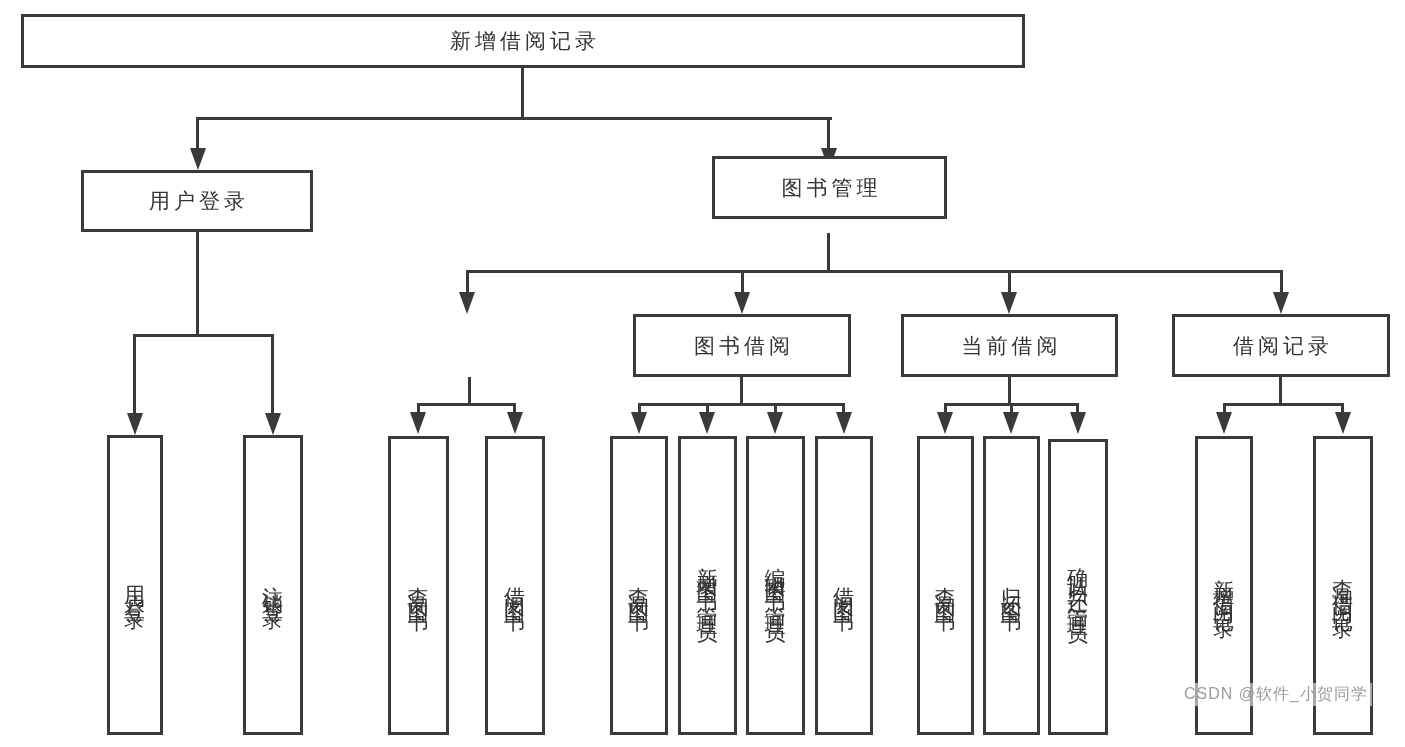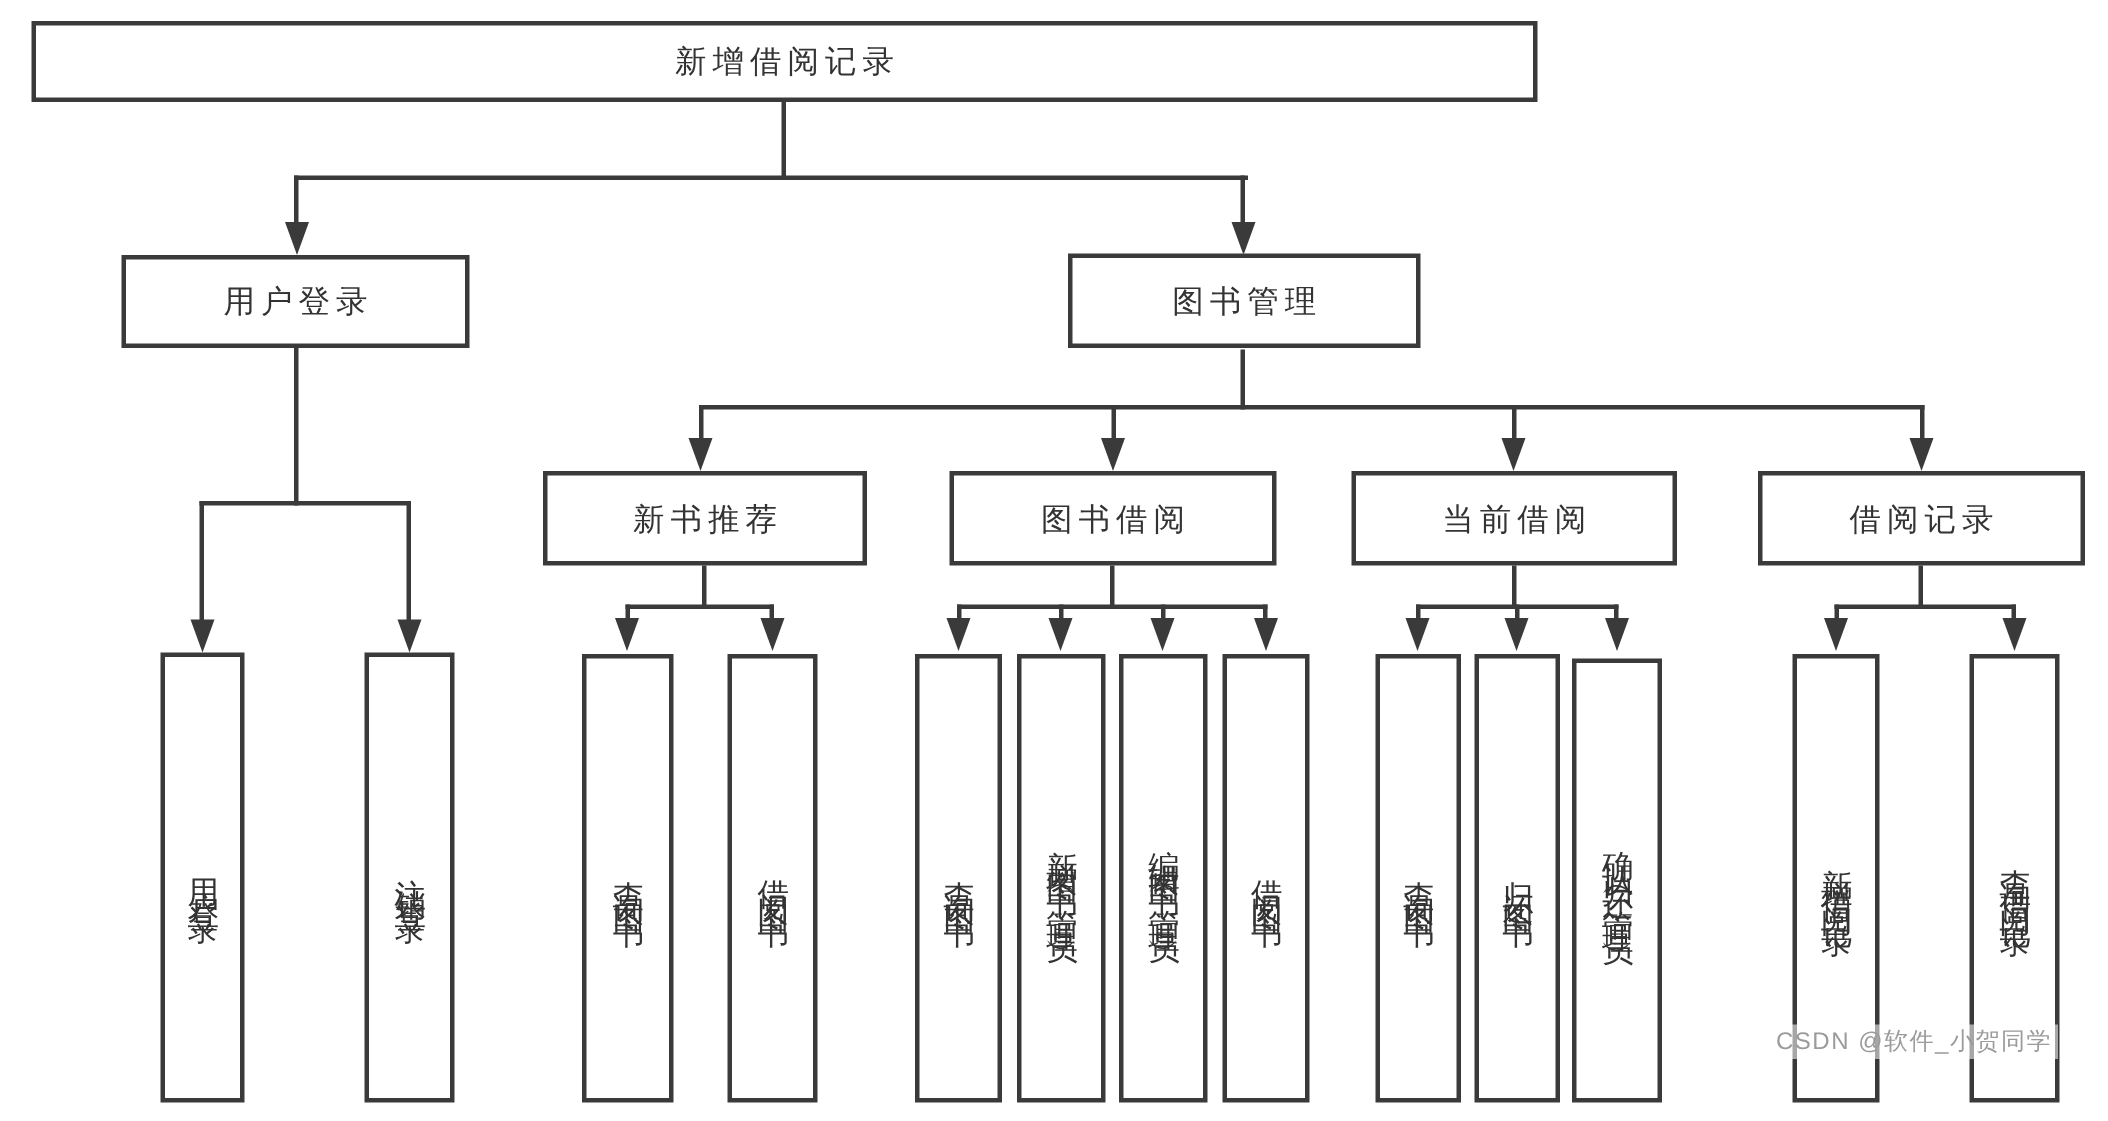--- a/index.html
+++ b/index.html
@@ -65,21 +65,21 @@
   <div class="box box-h" style="left:21px; top:14px; width:1004px; height:54px;">新增借阅记录</div>
 
   <div class="v-line" style="left:521px; top:68px; height:52px;"></div>
   <div class="h-line" style="left:196px; top:117px; width:636px;"></div>
   <div class="v-line" style="left:196px; top:117px; height:32px;"></div>
   <div class="v-line" style="left:827px; top:117px; height:32px;"></div>
   <div class="arrow-down" style="left:190px; top:148px;"></div>
   <div class="arrow-down" style="left:821px; top:148px;"></div>
 
   <div class="box box-h" style="left:81px; top:170px; width:232px; height:62px;">用户登录</div>
-  <div class="box box-h" style="left:712px; top:169px; width:235px; height:63px;">图书管理</div>
+  <div class="box box-h" style="left:712px; top:156px; width:235px; height:63px;">图书管理</div>
 
   <div class="v-line" style="left:196px; top:232px; height:105px;"></div>
   <div class="h-line" style="left:133px; top:334px; width:141px;"></div>
   <div class="v-line" style="left:133px; top:334px; height:80px;"></div>
   <div class="v-line" style="left:271px; top:334px; height:80px;"></div>
   <div class="arrow-down" style="left:127px; top:413px;"></div>
   <div class="arrow-down" style="left:265px; top:413px;"></div>
 
   <div class="box box-v" style="left:107px; top:435px; width:56px; height:300px;">用户登录</div>
   <div class="box box-v" style="left:243px; top:435px; width:60px; height:300px;">注销登录</div>
@@ -88,21 +88,20 @@
   <div class="h-line" style="left:466px; top:270px; width:817px;"></div>
   <div class="v-line" style="left:466px; top:270px; height:24px;"></div>
   <div class="v-line" style="left:741px; top:270px; height:24px;"></div>
   <div class="v-line" style="left:1008px; top:270px; height:24px;"></div>
   <div class="v-line" style="left:1280px; top:270px; height:24px;"></div>
   <div class="arrow-down" style="left:459px; top:292px;"></div>
   <div class="arrow-down" style="left:734px; top:292px;"></div>
   <div class="arrow-down" style="left:1001px; top:292px;"></div>
   <div class="arrow-down" style="left:1273px; top:292px;"></div>
 
-  <div class="box box-h" style="left:362px; top:314px; width:216px; height:63px;">新书推荐</div>
   <div class="box box-h" style="left:901px; top:314px; width:217px; height:63px;">当前借阅</div>
   <div class="box box-h" style="left:633px; top:314px; width:218px; height:63px;">图书借阅</div>
   <div class="box box-h" style="left:1172px; top:314px; width:218px; height:63px;">借阅记录</div>
 
   <div class="v-line" style="left:468px; top:377px; height:29px;"></div>
   <div class="h-line" style="left:417px; top:403px; width:99px;"></div>
   <div class="v-line" style="left:417px; top:403px; height:11px;"></div>
   <div class="v-line" style="left:513px; top:403px; height:11px;"></div>
   <div class="arrow-down" style="left:410px; top:412px;"></div>
   <div class="arrow-down" style="left:507px; top:412px;"></div>

